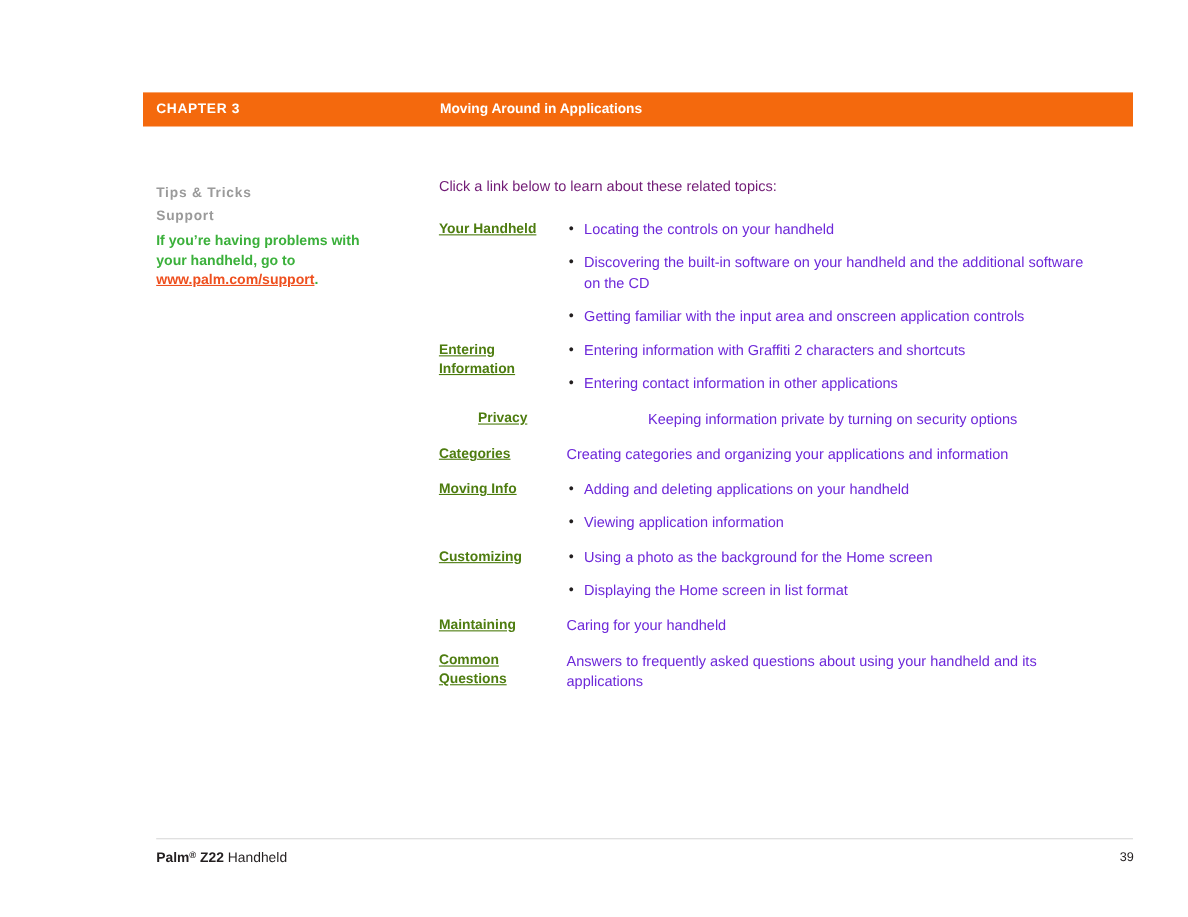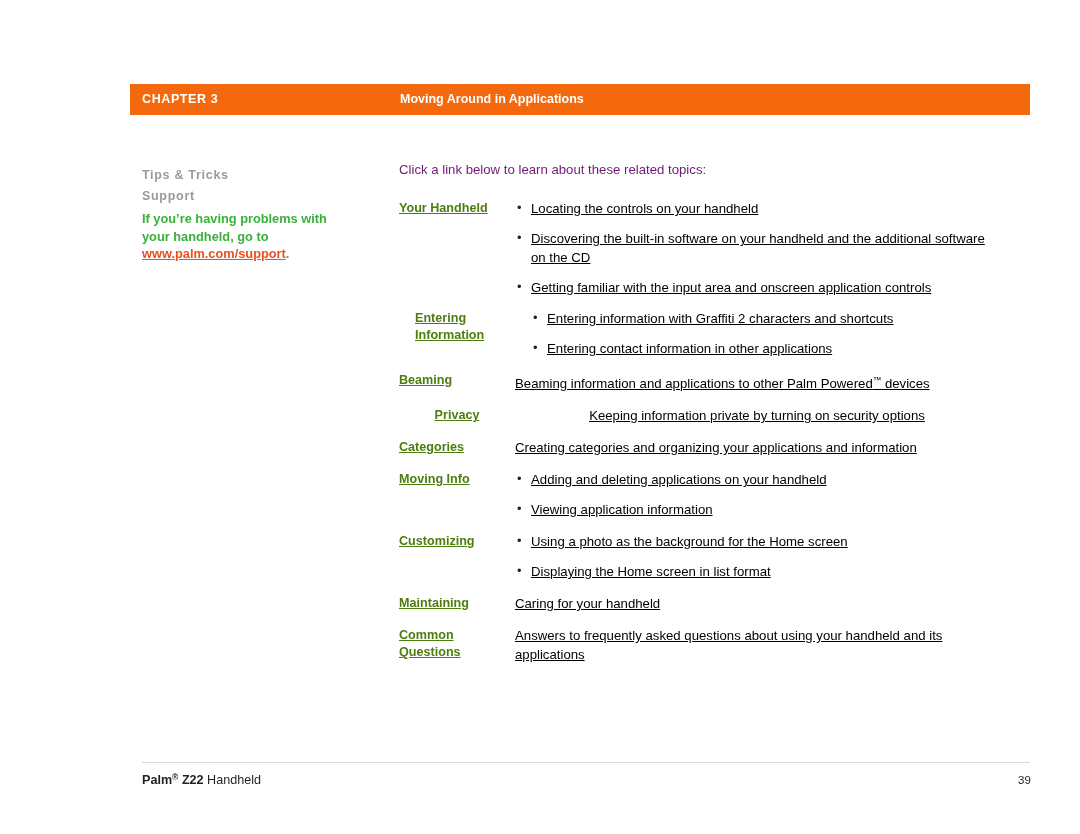--- a/index.html
+++ b/index.html
@@ -114,23 +114,22 @@
     line-height: 17px;
     padding-top: 1px;
   }
   .topic-link span {
     text-decoration: underline;
     display: inline;
   }
   .topic-desc {
     flex: 1;
     font-size: 13.2px;
-    color: #000000;
+    color: #6d28d9;
     line-height: 19px;
-    text-decoration: underline;
   }
   .desc-line {
     position: relative;
     margin-bottom: 11px;
   }
   .desc-line.bulleted {
     padding-left: 16px;
   }
   .desc-line.bulleted::before {
     content: "\2022";
@@ -203,34 +202,28 @@
 
       <div class="topic-row" style="margin-bottom:12px;">
         <div class="topic-link"><span>Your Handheld</span></div>
         <div class="topic-desc">
           <div class="desc-line bulleted">Locating the controls on your handheld</div>
           <div class="desc-line bulleted">Discovering the built-in software on your handheld and the additional software on the CD</div>
           <div class="desc-line bulleted last">Getting familiar with the input area and onscreen application controls</div>
         </div>
       </div>
 
-      <div class="topic-row" style="margin-bottom:13px;margin-left:16px;">
+      <div class="topic-row" style="margin-bottom:13px;">
         <div class="topic-link"><span>Entering Information</span></div>
         <div class="topic-desc">
           <div class="desc-line bulleted">Entering information with Graffiti 2 characters and shortcuts</div>
           <div class="desc-line bulleted last">Entering contact information in other applications</div>
         </div>
       </div>
 
-      <div class="topic-row" style="margin-bottom:13px;">
-        <div class="topic-link"><span>Beaming</span></div>
-        <div class="topic-desc">
-          <div class="desc-line last">Beaming information and applications to other Palm Powered<span class="tm">™</span> devices</div>
-        </div>
-      </div>
 
       <div class="topic-row" style="margin-bottom:13px;text-align:center;">
         <div class="topic-link"><span>Privacy</span></div>
         <div class="topic-desc">
           <div class="desc-line last">Keeping information private by turning on security options</div>
         </div>
       </div>
 
       <div class="topic-row" style="margin-bottom:13px;">
         <div class="topic-link"><span>Categories</span></div>

